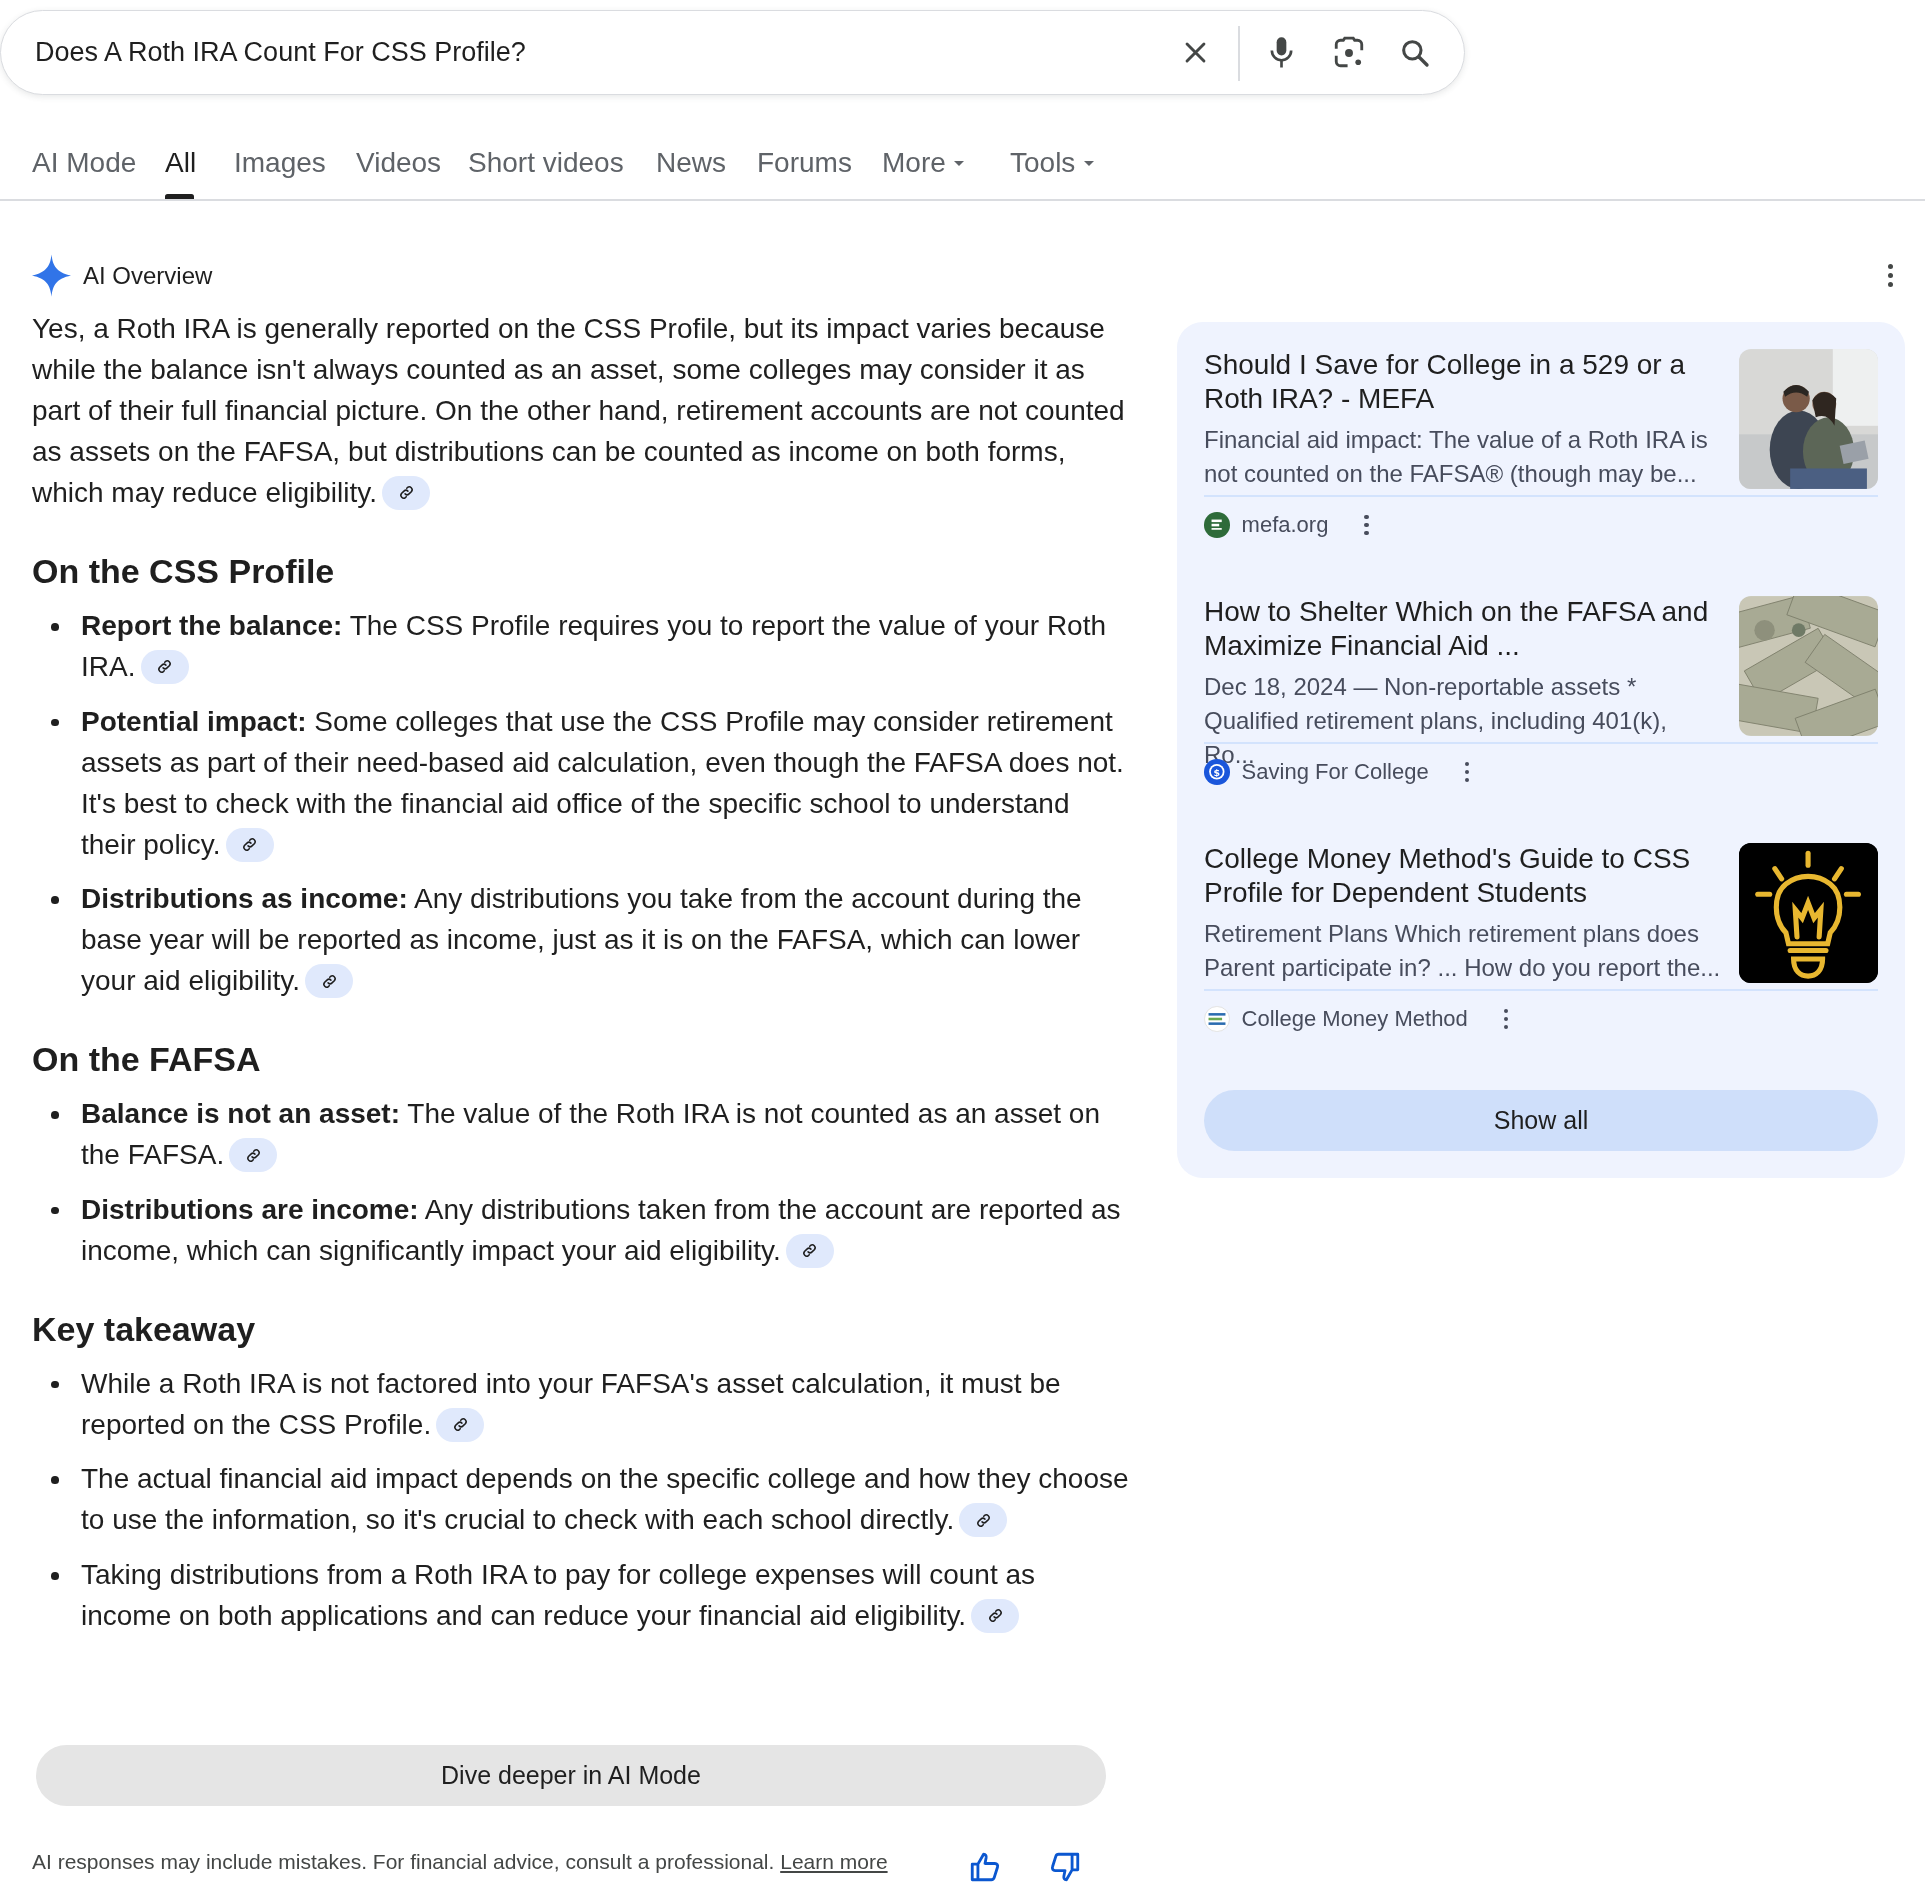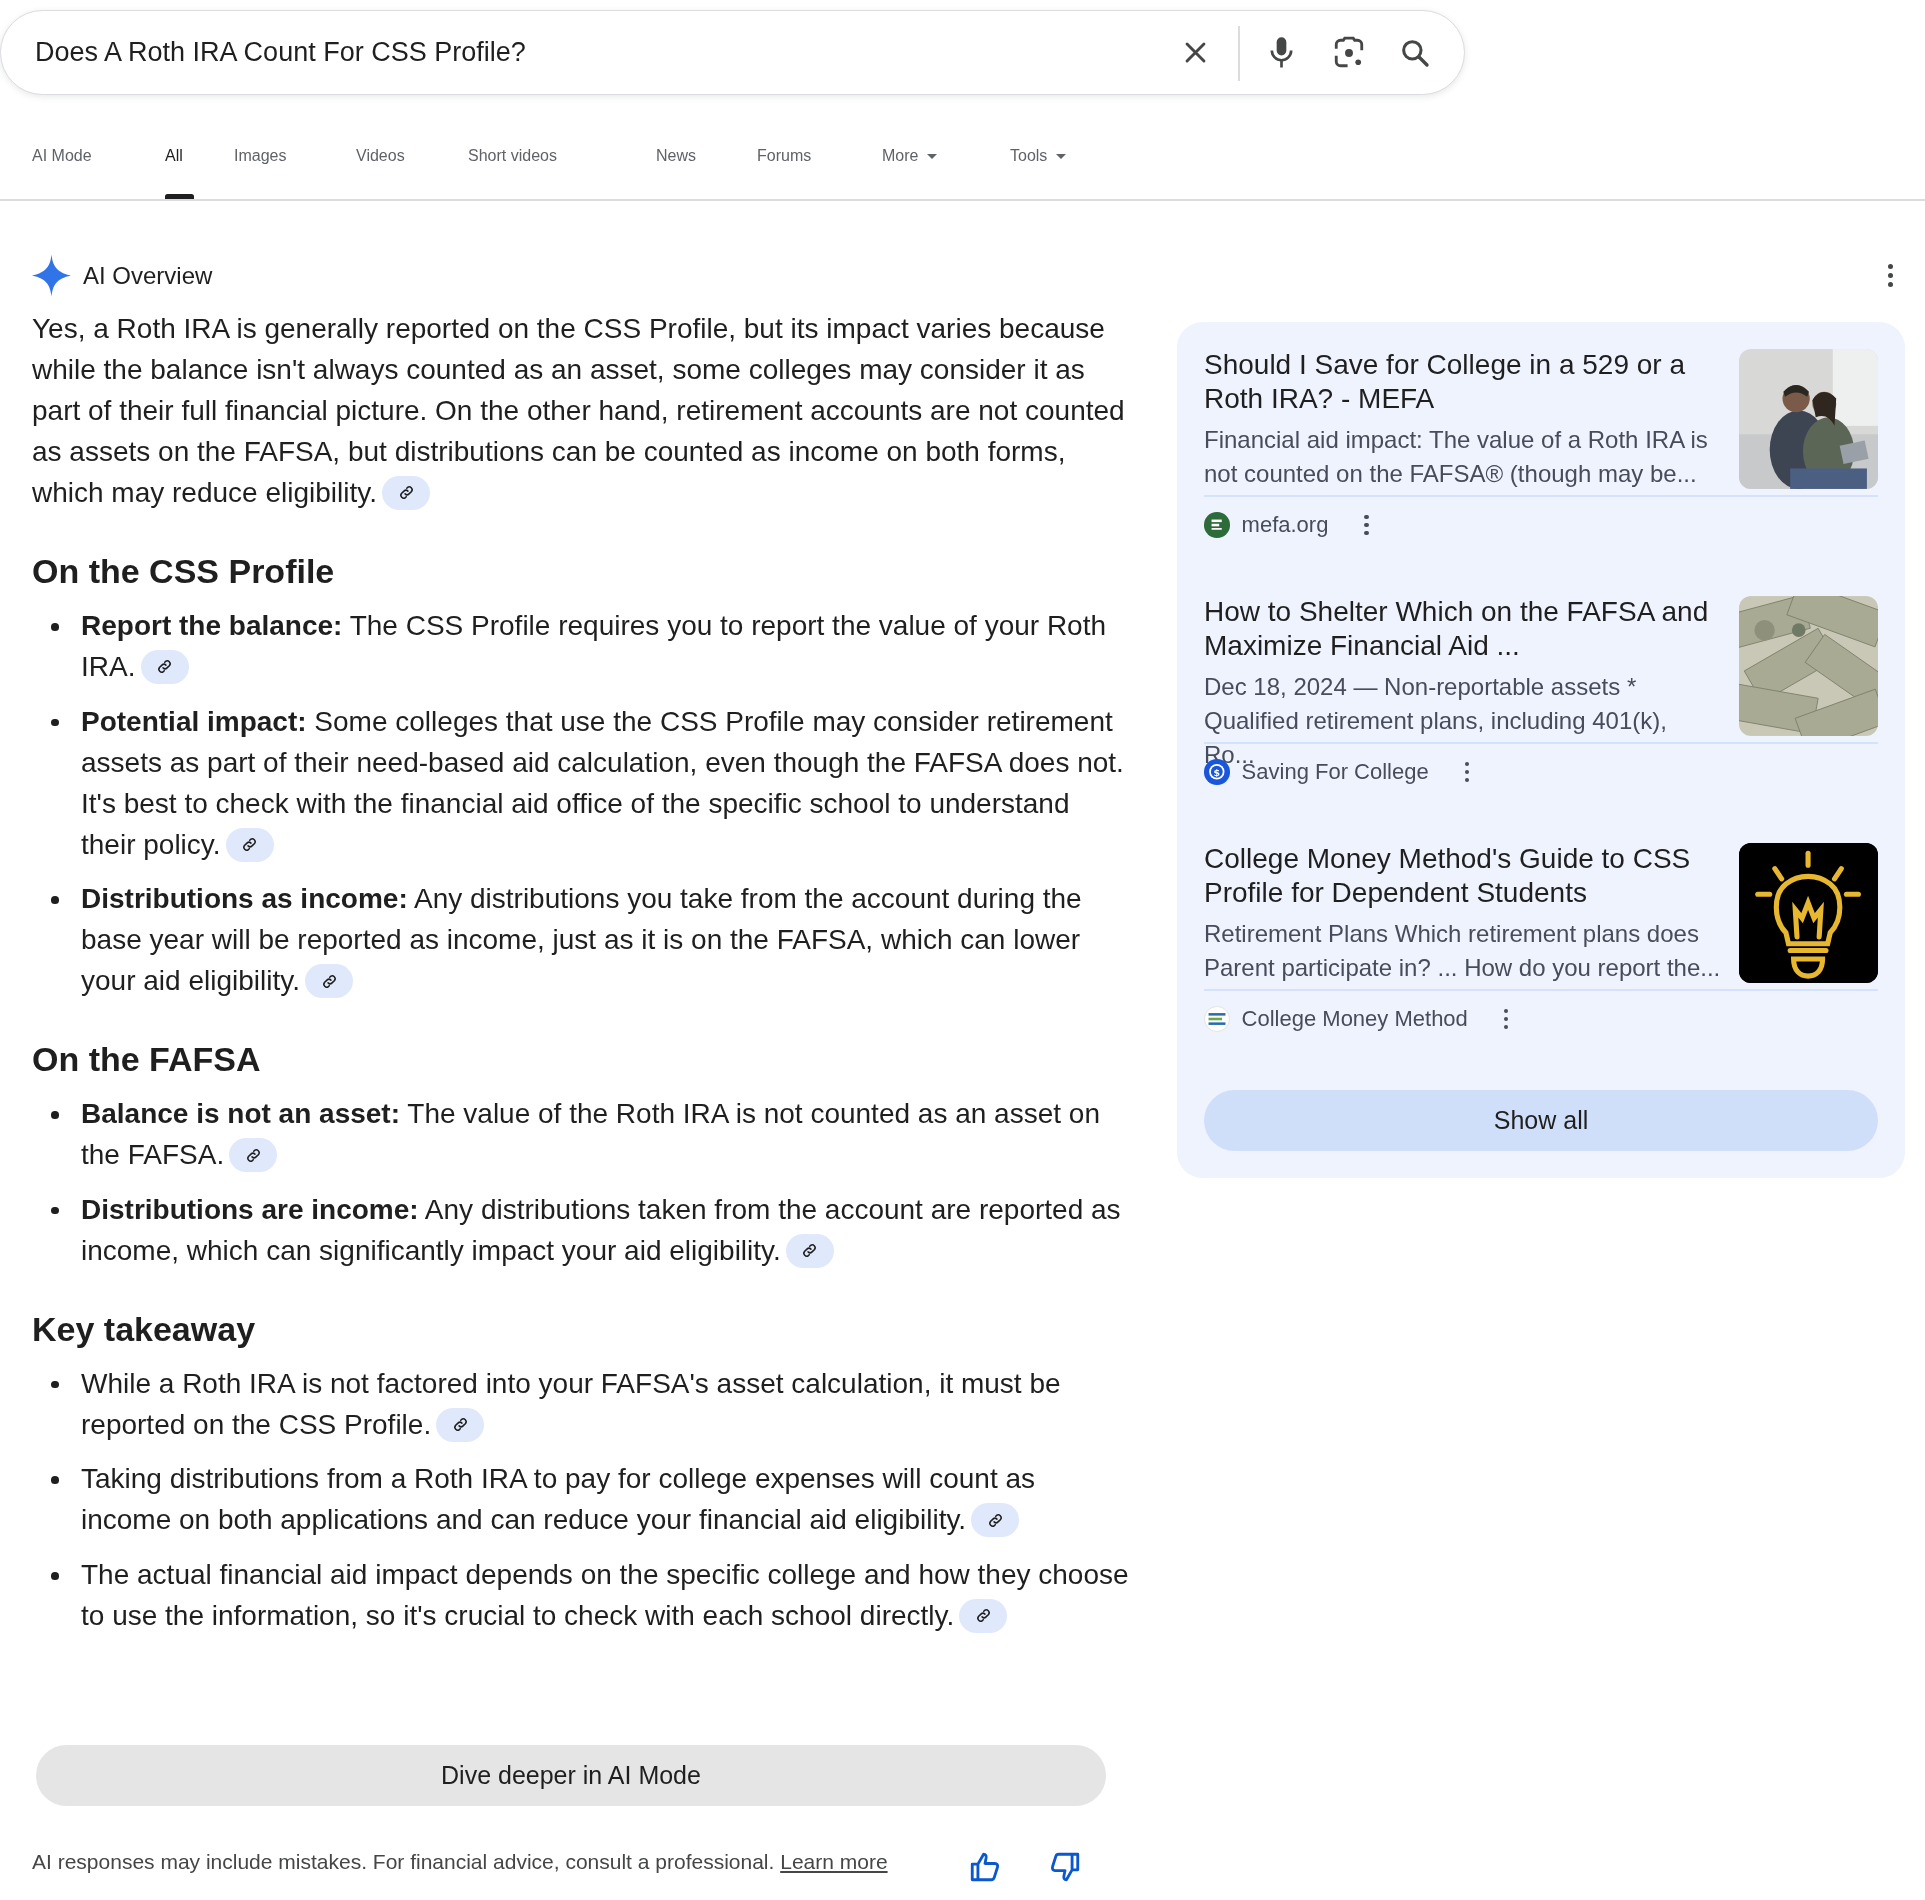--- a/index.html
+++ b/index.html
@@ -17,21 +17,21 @@
     position: absolute; left: 34px; top: 0; height: 100%;
     display: flex; align-items: center;
     font-size: 27px; color: #1f1f1f;
   }
   .sb-icon { position: absolute; top: 50%; transform: translateY(-50%); display: flex; align-items: center; justify-content: center; width: 48px; height: 48px; cursor: pointer; }
   .sb-divider { position: absolute; left: 1237px; top: 15.3px; width: 1.7px; height: 55px; background: #dadce0; }
 
   
   .tabs { position: absolute; left: 0; top: 128px; width: 1925px; height: 73px; }
   .tab {
-    position: absolute; top: 19px; font-size: 16px; color: #5f6368; cursor: pointer;
+    position: absolute; top: 19px; font-size: 28px; color: #5f6368; cursor: pointer;
     display: flex; align-items: center; gap: 8.5px; white-space: nowrap;
   }
   .tab.active { color: #1f1f1f; }
   .tab-underline { position: absolute; left: 165px; top: 66px; width: 29px; height: 5.1px; background: #1f1f1f; border-radius: 2.6px 2.6px 0 0; }
   .tabs-divider { position: absolute; left: 0; top: 199px; width: 1925px; height: 1.7px; background: #dadce0; }
   .caret { width: 0; height: 0; border-left: 5.1px solid transparent; border-right: 5.1px solid transparent; border-top: 5.1px solid #5f6368; margin-top: 1.7px; }
 
   
   .aio-header { position: absolute; left: 32px; top: 254px; height: 43px; display: flex; align-items: center; gap: 12px; }
   .aio-title { font-size: 24px; color: #1f1f1f; font-weight: 400; }
@@ -202,26 +202,26 @@
         </span></li>
   </ul>
 
   <h3 class="section-heading">Key takeaway</h3>
   <ul class="bullets">
     <li><span>While a Roth IRA is not factored into your FAFSA's asset calculation, it must be reported on the CSS Profile.</span><span class="link-chip">
           <svg width="17" height="17" viewBox="0 0 24 24">
             <path d="M10 14 a4 4 0 0 0 5.6 0 l3.5-3.5 a4 4 0 0 0-5.6-5.6 l-1.2 1.2 M14 10 a4 4 0 0 0-5.6 0 l-3.5 3.5 a4 4 0 0 0 5.6 5.6 l1.2-1.2" stroke="#1f1f1f" stroke-width="2.2" fill="none" stroke-linecap="round"></path>
           </svg>
         </span></li>
+    <li><span>The actual financial aid impact depends on the specific college and how they choose to use the information, so it's crucial to check with each school directly.</span><span class="link-chip">
+          <svg width="17" height="17" viewBox="0 0 24 24">
+            <path d="M10 14 a4 4 0 0 0 5.6 0 l3.5-3.5 a4 4 0 0 0-5.6-5.6 l-1.2 1.2 M14 10 a4 4 0 0 0-5.6 0 l-3.5 3.5 a4 4 0 0 0 5.6 5.6 l1.2-1.2" stroke="#1f1f1f" stroke-width="2.2" fill="none" stroke-linecap="round"></path>
+          </svg>
+        </span></li>
     <li><span>Taking distributions from a Roth IRA to pay for college expenses will count as income on both applications and can reduce your financial aid eligibility.</span><span class="link-chip">
-          <svg width="17" height="17" viewBox="0 0 24 24">
-            <path d="M10 14 a4 4 0 0 0 5.6 0 l3.5-3.5 a4 4 0 0 0-5.6-5.6 l-1.2 1.2 M14 10 a4 4 0 0 0-5.6 0 l-3.5 3.5 a4 4 0 0 0 5.6 5.6 l1.2-1.2" stroke="#1f1f1f" stroke-width="2.2" fill="none" stroke-linecap="round"></path>
-          </svg>
-        </span></li>
-    <li><span>The actual financial aid impact depends on the specific college and how they choose to use the information, so it's crucial to check with each school directly.</span><span class="link-chip">
           <svg width="17" height="17" viewBox="0 0 24 24">
             <path d="M10 14 a4 4 0 0 0 5.6 0 l3.5-3.5 a4 4 0 0 0-5.6-5.6 l-1.2 1.2 M14 10 a4 4 0 0 0-5.6 0 l-3.5 3.5 a4 4 0 0 0 5.6 5.6 l1.2-1.2" stroke="#1f1f1f" stroke-width="2.2" fill="none" stroke-linecap="round"></path>
           </svg>
         </span></li>
   </ul>
 </div>
 
 <div class="dive-btn">Dive deeper in AI Mode</div>
 
 <div class="disclaimer"><span>AI responses may include mistakes. For financial advice, consult a professional.</span> <a>Learn more</a></div>

